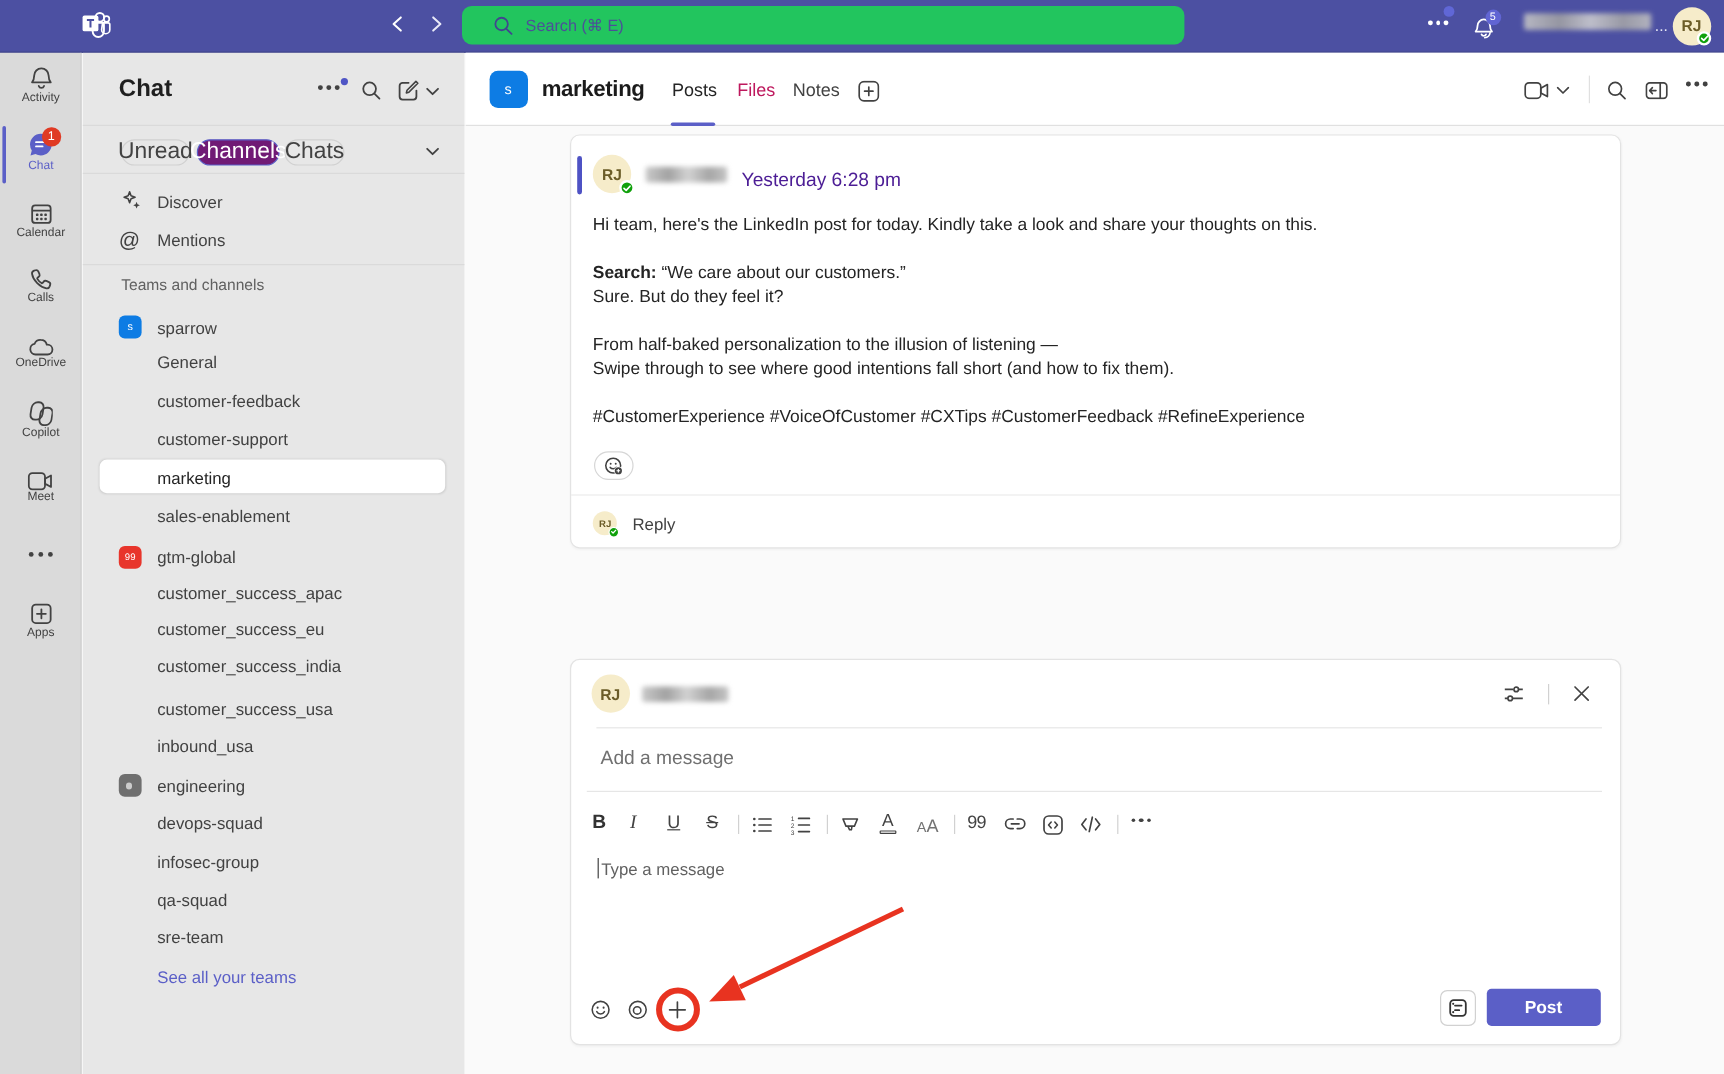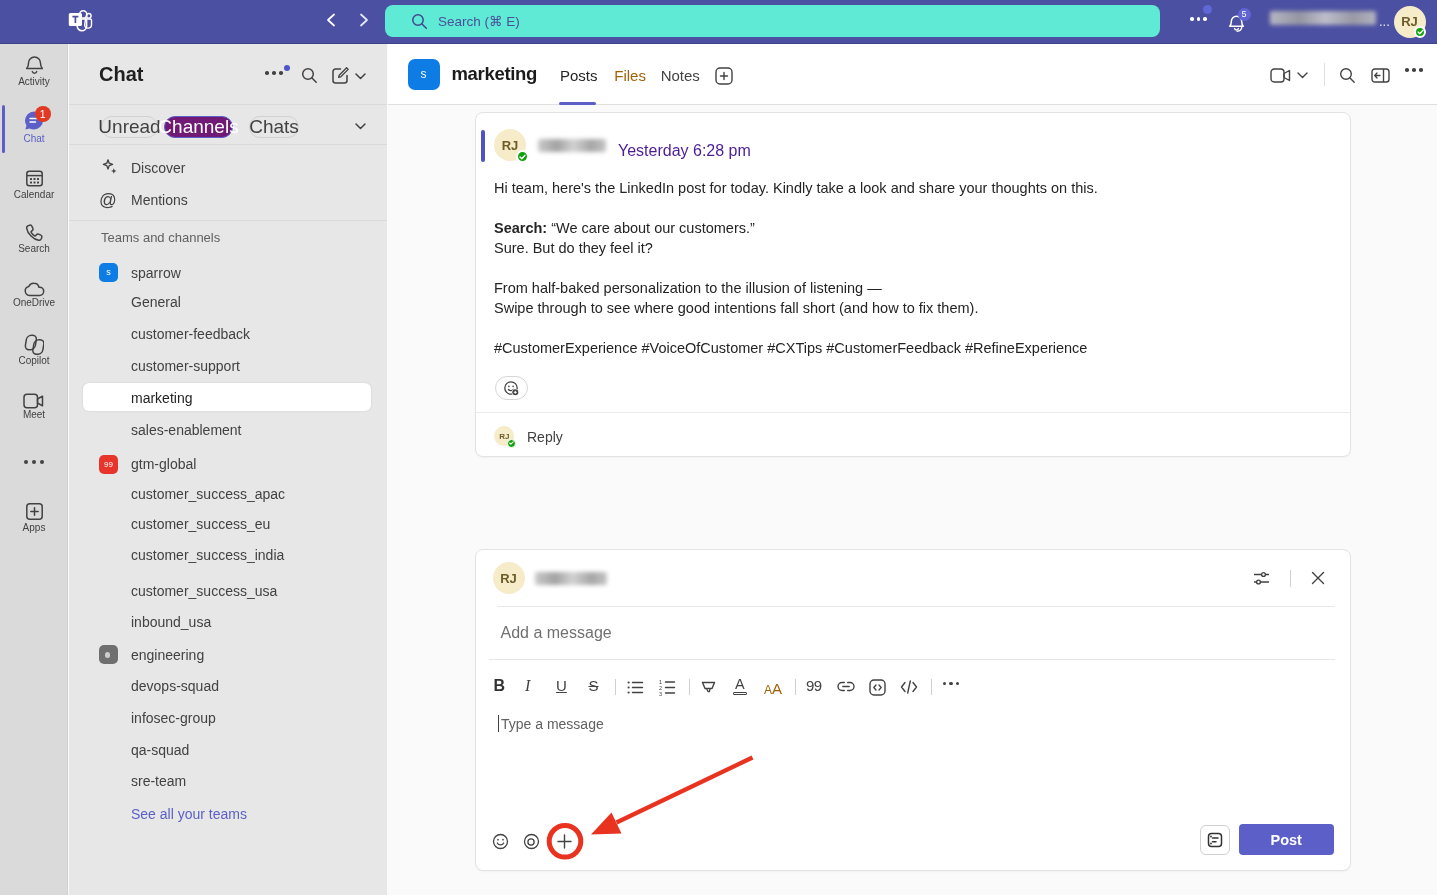--- a/index.html
+++ b/index.html
@@ -1,19 +1,19 @@
 <!DOCTYPE html>
 <html><head><meta charset="utf-8"><style>
 *{margin:0;padding:0;box-sizing:border-box}
 html,body{width:1437px;height:895px;overflow:hidden;font-family:"Liberation Sans",sans-serif;background:#fafafa;position:relative}
 .abs{position:absolute}
 svg{display:block}
 
 #topbar{position:absolute;left:0;top:0;width:1437px;height:44px;background:#4c50a2;border-bottom:1px solid #3e4187}
-#searchbar{position:absolute;left:385px;top:5px;width:775px;height:32px;background:#5eead4;border-radius:8px;display:flex;align-items:center}
+#searchbar{position:absolute;left:385px;top:5px;width:602px;height:32px;background:#22c55e;border-radius:8px;display:flex;align-items:center}
 #searchbar span{color:#4c5098;font-size:13.5px;margin-left:10px}
 
 #rail{position:absolute;left:0;top:44px;width:68px;height:851px;background:#dadada;border-right:1px solid #cfcfcf}
 .railitem{position:absolute;left:0;width:68px;text-align:center;color:#424242}
 .railitem .lbl{font-size:10px;display:block;margin-top:0;color:#424242}
 .railitem svg{margin:0 auto}
 #railind{position:absolute;left:2px;top:61px;width:3px;height:48px;border-radius:3px;background:#5b5fc7}
 
 #panel{position:absolute;left:69px;top:44px;width:318px;height:851px;background:#e7e7e7}
 .pill{position:absolute;top:72px;height:22px;border:1px solid #d1d1d1;border-radius:12px;font-size:19px;color:#424242;display:flex;align-items:center;justify-content:center;background:transparent}
@@ -115,21 +115,21 @@
           <rect x="13" y="13.5" width="2" height="2" rx=".5"></rect>
         </g>
       </svg>
     <span class="lbl">Calendar</span>
   </div>
 
   <div class="railitem" style="top:178px">
     <svg width="21" height="21" viewBox="0 0 21 21">
         <path d="M5.6 3.2 c.9-.3 1.9.1 2.3 1 l1 2.2 c.3.8.1 1.7-.6 2.2 l-1 .8 c-.3.2-.4.6-.2 1 a10.2 10.2 0 0 0 3.5 3.5 c.4.2.8.1 1-.2 l.8-1 c.5-.7 1.4-.9 2.2-.6 l2.2 1 c.9.4 1.3 1.4 1 2.3 l-.4 1.2 c-.4 1.1-1.5 1.9-2.7 1.7 C9.4 17.5 3.5 11.6 2.7 6.3 2.5 5.1 3.3 4 4.4 3.6 z" fill="none" stroke="#424242" stroke-width="1.5" stroke-linejoin="round"></path>
       </svg>
-    <span class="lbl">Search</span>
+    <span class="lbl">Calls</span>
   </div>
 
   <div class="railitem" style="top:236px">
     <svg width="23" height="17" viewBox="0 0 23 17">
         <path d="M9.4 2.3 a5.3 5.3 0 0 1 5.1 3.9 h.6 a4.1 4.1 0 0 1 0 8.2 h-10 a4.5 4.5 0 0 1-.8-8.9 a5.3 5.3 0 0 1 5.1-3.2 z" fill="none" stroke="#424242" stroke-width="1.5" stroke-linejoin="round" transform="translate(1.5,1)"></path>
       </svg>
     <span class="lbl">OneDrive</span>
   </div>
 
   <div class="railitem" style="top:290px">
@@ -183,21 +183,21 @@
       <path d="M16 9.5 v5 a2.5 2.5 0 0 1-2.5 2.5 h-9 a2.5 2.5 0 0 1-2.5-2.5 v-9 A2.5 2.5 0 0 1 4.5 3 h5" fill="none" stroke="#424242" stroke-width="1.5" stroke-linecap="round"></path>
       <path d="M15.6 1.8 l1.6 1.6 -7.4 7.4 -2.2.6.6-2.2 z" fill="none" stroke="#424242" stroke-width="1.3" stroke-linejoin="round"></path>
     </svg>
   <svg class="abs" style="left:286px;top:29px" width="11" height="7" viewBox="0 0 11 7">
       <path d="M1 1 L5.5 5.5 L10 1" fill="none" stroke="#424242" stroke-width="1.5" stroke-linecap="round" stroke-linejoin="round"></path>
     </svg>
   <div class="pdiv" style="top:60px"></div>
 
   <div class="pill" style="left:32px;width:57px">Unread</div>
   <div class="pill sel" style="left:95px;width:69px">Channels</div>
-  <div class="pill" style="left:180px;width:50px">Chats</div>
+  <div class="pill" style="left:168px;width:50px">Chats</div>
   <svg class="abs" style="left:286px;top:79px" width="11" height="7" viewBox="0 0 11 7">
       <path d="M1 1 L5.5 5.5 L10 1" fill="none" stroke="#424242" stroke-width="1.5" stroke-linecap="round" stroke-linejoin="round"></path>
     </svg>
   <div class="pdiv" style="top:100px"></div>
 
   <svg class="abs" style="left:32px;top:114px" width="18" height="18" viewBox="0 0 18 18">
       <path d="M7 1.8 l1.2 3.4 3.4 1.2 -3.4 1.2 -1.2 3.4 -1.2-3.4 -3.4-1.2 3.4-1.2 z" fill="none" stroke="#424242" stroke-width="1.3" stroke-linejoin="round"></path>
       <path d="M12.8 10.2 l.8 2 2 .8 -2 .8 -.8 2 -.8-2 -2-.8 2-.8 z" fill="#424242"></path>
     </svg>
   <div class="prow" style="top:115.5px">Discover</div>
@@ -230,21 +230,21 @@
   <div class="prow" style="top:698px">qa-squad</div>
   <div class="prow" style="top:729.4px">sre-team</div>
   <div class="prow" style="top:761.6px;color:#5b5fc7">See all your teams</div>
 </div>
 
 <div id="main">
  <div id="mheader">
   <div class="abs" style="left:19.5px;top:14.5px;width:32px;height:31px;border-radius:7px;background:#0d7ce4;color:#fff;font-size:12px;display:flex;align-items:center;justify-content:center">s</div>
   <div class="abs" style="left:63.4px;top:19px;font-size:18.5px;font-weight:bold;letter-spacing:-0.3px;color:#1b1b1b">marketing</div>
   <div class="abs" style="left:172px;top:23px;font-size:15px;font-weight:normal;color:#242424">Posts</div>
-  <div class="abs" style="left:226.3px;top:23px;font-size:15px;color:#a16207">Files</div>
+  <div class="abs" style="left:226.3px;top:23px;font-size:15px;color:#be185d">Files</div>
   <div class="abs" style="left:272.7px;top:23px;font-size:15px;color:#424242">Notes</div>
   <svg class="abs" style="left:326.5px;top:22.5px" width="18" height="18" viewBox="0 0 18 18">
         <rect x="1" y="1" width="16" height="16" rx="4" fill="none" stroke="#424242" stroke-width="1.4"></rect>
         <path d="M9 5.5 v7 M5.5 9 h7" stroke="#424242" stroke-width="1.4" stroke-linecap="round"></path>
       </svg>
   <div class="abs" style="left:170.5px;top:57.5px;width:37.5px;height:3.4px;border-radius:2px;background:#5b5fc7"></div>
 
   <svg class="abs" style="left:882px;top:24px" width="22" height="15" viewBox="0 0 22 15">
         <rect x="1" y="1" width="13" height="13" rx="3.2" fill="none" stroke="#424242" stroke-width="1.4"></rect>
         <path d="M14 5.5 l5.5-3 v10 l-5.5-3 z" fill="none" stroke="#424242" stroke-width="1.4" stroke-linejoin="round"></path>
@@ -353,21 +353,21 @@
           <text x="0" y="17">3</text>
         </g>
       </svg>
   <div class="abs" style="left:212.5px;top:129px;width:1px;height:16px;background:#d1d1d1"></div>
   <svg class="abs" style="left:224px;top:129px" width="17" height="16" viewBox="0 0 17 16">
         <path d="M2.5 3.5 h12 l-2.5 6 h-7 z" fill="none" stroke="#424242" stroke-width="1.4" stroke-linejoin="round"></path>
         <path d="M6.5 9.5 l1.5 3 h1.5 l.5-3" fill="none" stroke="#424242" stroke-width="1.3" stroke-linejoin="round"></path>
       </svg>
   <div class="abs" style="left:259px;top:126px;font-size:14.5px;color:#424242">A</div>
   <div class="abs" style="left:257px;top:141.5px;width:14px;height:3.4px;border:1px solid #424242;border-radius:1px"></div>
-  <div class="abs" style="left:288px;top:130px;font-size:12px;color:#a16207">A<span style="font-size:15px">A</span></div>
+  <div class="abs" style="left:288px;top:130px;font-size:12px;color:#737373">A<span style="font-size:15px">A</span></div>
   <div class="abs" style="left:318.5px;top:129px;width:1px;height:16px;background:#d1d1d1"></div>
   <div class="abs" style="left:330px;top:127px;font-size:15px;color:#424242;letter-spacing:-0.5px">99</div>
   <svg class="abs" style="left:360px;top:130px" width="20" height="13" viewBox="0 0 20 13">
         <g fill="none" stroke="#424242" stroke-width="1.4" stroke-linecap="round">
           <path d="M8.3 2.5 H6 a4 4 0 0 0 0 8 h2.3 M11.7 2.5 H14 a4 4 0 0 1 0 8 h-2.3 M6.8 6.5 h6.4"></path>
         </g>
       </svg>
   <svg class="abs" style="left:393px;top:128.5px" width="17" height="17" viewBox="0 0 17 17">
         <rect x="1" y="1" width="15" height="15" rx="4" fill="none" stroke="#424242" stroke-width="1.4"></rect>
         <path d="M7 6 L4.8 8.5 L7 11 M10 6 L12.2 8.5 L10 11" fill="none" stroke="#424242" stroke-width="1.3" stroke-linecap="round" stroke-linejoin="round"></path>

